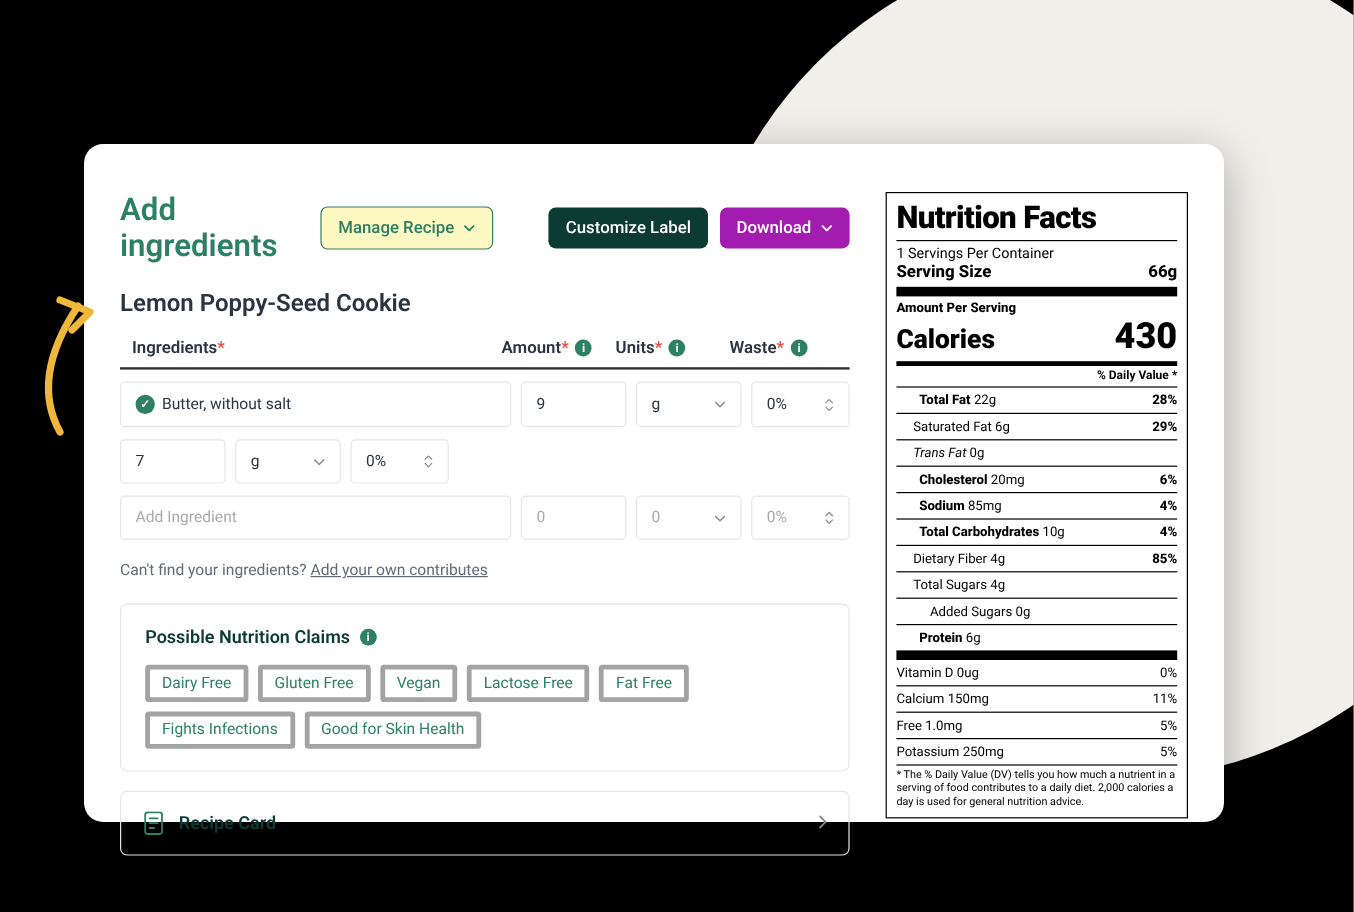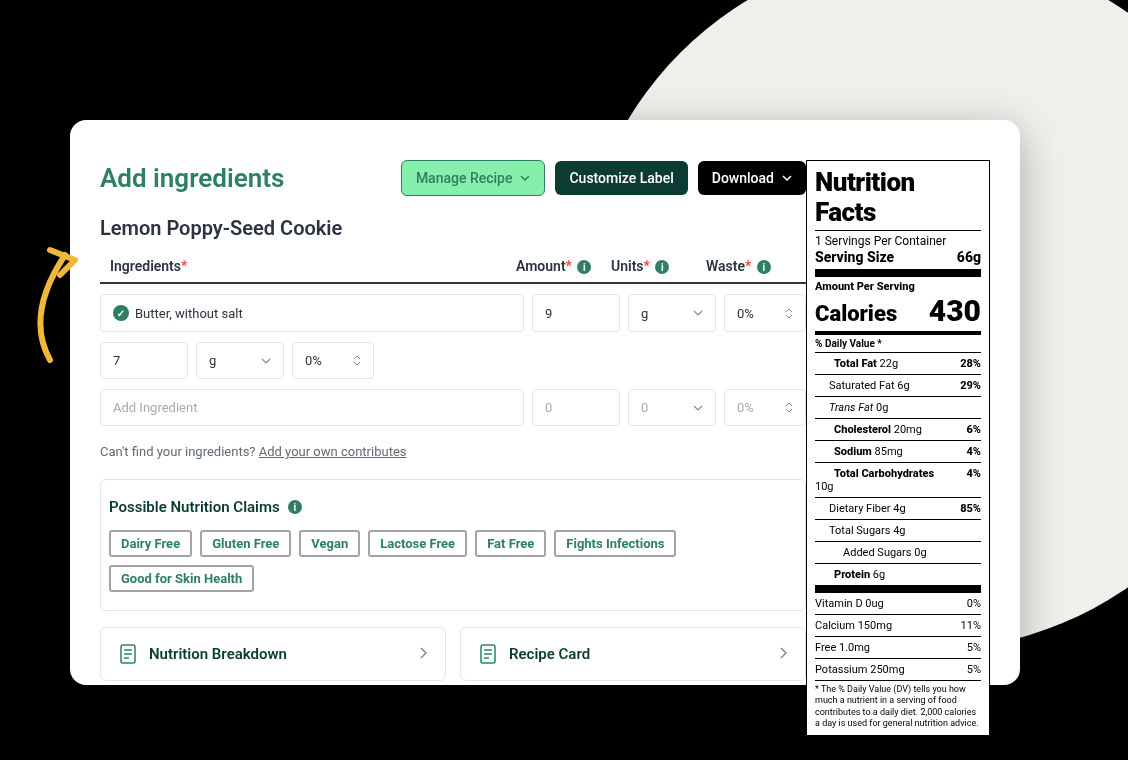--- a/index.html
+++ b/index.html
@@ -1,30 +1,30 @@
 <!DOCTYPE html>
 <html><head>
 <meta charset="utf-8">
 <style>
 * { box-sizing: border-box; margin: 0; padding: 0; font-family: -apple-system, BlinkMacSystemFont, "Segoe UI", Roboto, sans-serif; }
 body { background: #000; width: 1128px; height: 760px; position: relative; overflow: hidden; }
 .bg-circle { position: absolute; right: -150px; top: -50px; width: 700px; height: 700px; background: #f0efea; border-radius: 50%; z-index: 0; }
-.card { position: absolute; left: 70px; top: 120px; width: 950px; height: 565px; background: #fff; border-radius: 16px; box-shadow: 0 10px 40px rgba(0,0,0,0.3); padding: 40px 30px 30px 30px; z-index: 1; display: flex; }
+.card { position: absolute; left: 70px; top: 120px; width: 950px; height: 565px; background: #fff; border-radius: 16px; box-shadow: 0 10px 40px rgba(0,0,0,0.3); padding: 40px 30px 30px 30px; z-index: 1; display: flex; gap: 30px; }
 .arrow { position: absolute; left: 20px; top: 245px; z-index: 2; }
 .arrow svg { overflow: visible; }
 
 .left-col { flex: 1; min-width: 0; }
-.right-col { width: 184px; flex-shrink: 0; }
+.right-col { width: 252px; flex-shrink: 0; }
 
 .header-row { display: flex; align-items: center; gap: 10px; margin-bottom: 20px; }
 .title { font-size: 26px; font-weight: 600; color: #2d8063; flex: 1; }
 .btn { padding: 9px 14px; border-radius: 6px; font-size: 14px; font-weight: 500; cursor: pointer; border: none; display: inline-flex; align-items: center; gap: 8px; }
-.btn-outline { background: #86efac; border: 1.5px solid #2d8063; color: #2d8063; }
-.btn-dark { background: #0c3b34; color: #fff; }
-.btn-coral { background: #000000; color: #fff; }
+.btn-outline { background: #fef9c3; border: 1.5px solid #2d8063; color: #2d8063; }
+.btn-dark { background: #0c3b34; color: #fff; margin-left: 36px; }
+.btn-coral { background: #a21caf; color: #fff; }
 .chevron-sm { width: 10px; height: 6px; }
 
 .recipe-name { font-size: 20px; font-weight: 600; color: #2a3440; margin-bottom: 18px; }
 
 .table-header { display: flex; padding: 0 10px 8px; border-bottom: 2px solid #333; font-size: 14px; font-weight: 600; color: #2a3440; }
 .col-ing { flex: 1; }
 .col-amt { width: 95px; }
 .col-unit { width: 95px; }
 .col-waste { width: 90px; }
 .required { color: #e74c3c; }
@@ -39,43 +39,43 @@
 .check-icon { width: 16px; height: 16px; background: #2d8063; border-radius: 50%; display: inline-flex; align-items: center; justify-content: center; flex-shrink: 0; }
 .check-icon::after { content: "✓"; color: #fff; font-size: 10px; font-weight: bold; }
 .placeholder { color: #aaa; }
 .chevron-down { width: 10px; height: 6px; }
 .stepper { display: flex; flex-direction: column; gap: 1px; }
 .stepper-up, .stepper-down { width: 8px; height: 5px; }
 
 .helper { font-size: 13px; color: #616a75; margin-top: 18px; }
 .helper a { color: #616a75; text-decoration: underline; }
 
-.claims-box { border: 1px solid #e2e5e9; border-radius: 6px; padding: 18px 8px; margin-top: 20px; }
+.claims-box { border: 1px solid #e2e5e9; border-radius: 6px; padding: 18px 20px; margin-top: 20px; }
 .claims-title { font-size: 15px; font-weight: 600; color: #0c3b34; margin-bottom: 14px; display: flex; align-items: center; gap: 6px; }
 .claims-row { display: flex; flex-wrap: wrap; gap: 8px; }
-.claim-chip { border: 2px solid #a3a3a3; color: #2d8063; border-radius: 3px; padding: 4px 10px; font-size: 13px; font-weight: bold; }
+.claim-chip { border: 4px solid #a3a3a3; color: #2d8063; border-radius: 3px; padding: 4px 10px; font-size: 13px; }
 
 .link-cards { display: flex; gap: 14px; margin-top: 16px; }
 .link-card { flex: 1; border: 1px solid #e2e5e9; border-radius: 6px; padding: 16px 18px; display: flex; align-items: center; gap: 12px; cursor: pointer; color: #0c3b34; font-weight: 600; font-size: 15px; }
 .link-card .chev-right { margin-left: auto; color: #888; }
 .doc-icon { width: 18px; height: 20px; color: #2d8063; }
 
 
 .nfacts { border: 1px solid #000; padding: 6px 8px; font-family: Helvetica, Arial, sans-serif; background: #fff; }
 .nf-title { font-size: 26px; font-weight: 900; letter-spacing: -0.5px; }
 .nf-hair { border-top: 1px solid #000; margin: 3px 0; }
 .nf-thick { border-top: 8px solid #000; margin: 3px 0; }
 .nf-med { border-top: 4px solid #000; margin: 3px 0; }
 .nf-row { display: flex; justify-content: space-between; font-size: 11px; padding: 1px 0; }
 .nf-serv { font-size: 12px; }
 .nf-serving-size { font-size: 14px; font-weight: 800; }
 .nf-aps { font-size: 11px; font-weight: 800; }
 .nf-cal { font-size: 22px; font-weight: 900; display: flex; justify-content: space-between; align-items: baseline; }
 .nf-cal-val { font-size: 30px; }
-.nf-dv { font-size: 10px; font-weight: 700; }
+.nf-dv { text-align: right; font-size: 10px; font-weight: 700; }
 .nf-bold { font-weight: 800; margin-left: 19px; }
 .nf-indent1 { padding-left: 14px; }
 .nf-indent2 { padding-left: 28px; }
 .nf-foot { font-size: 9px; line-height: 1.25; margin-top: 2px; }
 .nf-ingredients { font-size: 10.5px; font-weight: 700; margin-top: 6px; }
 .italic { font-style: italic; }
 </style>
 </head>
 <body>
 
@@ -213,34 +213,20 @@
     </div>
 
     <div class="link-cards">
       <div class="link-card">
         <svg class="doc-icon" viewBox="0 0 18 20">
             <rect x="2" y="1" width="14" height="18" rx="2" stroke="#2d8063" stroke-width="1.5" fill="none"></rect>
             <line x1="5" y1="6" x2="13" y2="6" stroke="#2d8063" stroke-width="1.5"></line>
             <line x1="5" y1="10" x2="13" y2="10" stroke="#2d8063" stroke-width="1.5"></line>
             <line x1="5" y1="14" x2="10" y2="14" stroke="#2d8063" stroke-width="1.5"></line>
           </svg>
-        <span>Nutrition Breakdown</span>
-        <span class="chev-right">
-          <svg width="7" height="12" viewBox="0 0 7 12">
-              <path d="M1 1l5 5-5 5" stroke="#888" stroke-width="1.5" fill="none"></path>
-            </svg>
-        </span>
-      </div>
-      <div class="link-card">
-        <svg class="doc-icon" viewBox="0 0 18 20">
-            <rect x="2" y="1" width="14" height="18" rx="2" stroke="#2d8063" stroke-width="1.5" fill="none"></rect>
-            <line x1="5" y1="6" x2="13" y2="6" stroke="#2d8063" stroke-width="1.5"></line>
-            <line x1="5" y1="10" x2="13" y2="10" stroke="#2d8063" stroke-width="1.5"></line>
-            <line x1="5" y1="14" x2="10" y2="14" stroke="#2d8063" stroke-width="1.5"></line>
-          </svg>
         <span>Recipe Card</span>
         <span class="chev-right">
           <svg width="7" height="12" viewBox="0 0 7 12">
               <path d="M1 1l5 5-5 5" stroke="#888" stroke-width="1.5" fill="none"></path>
             </svg>
         </span>
       </div>
     </div>
 
   </div>

